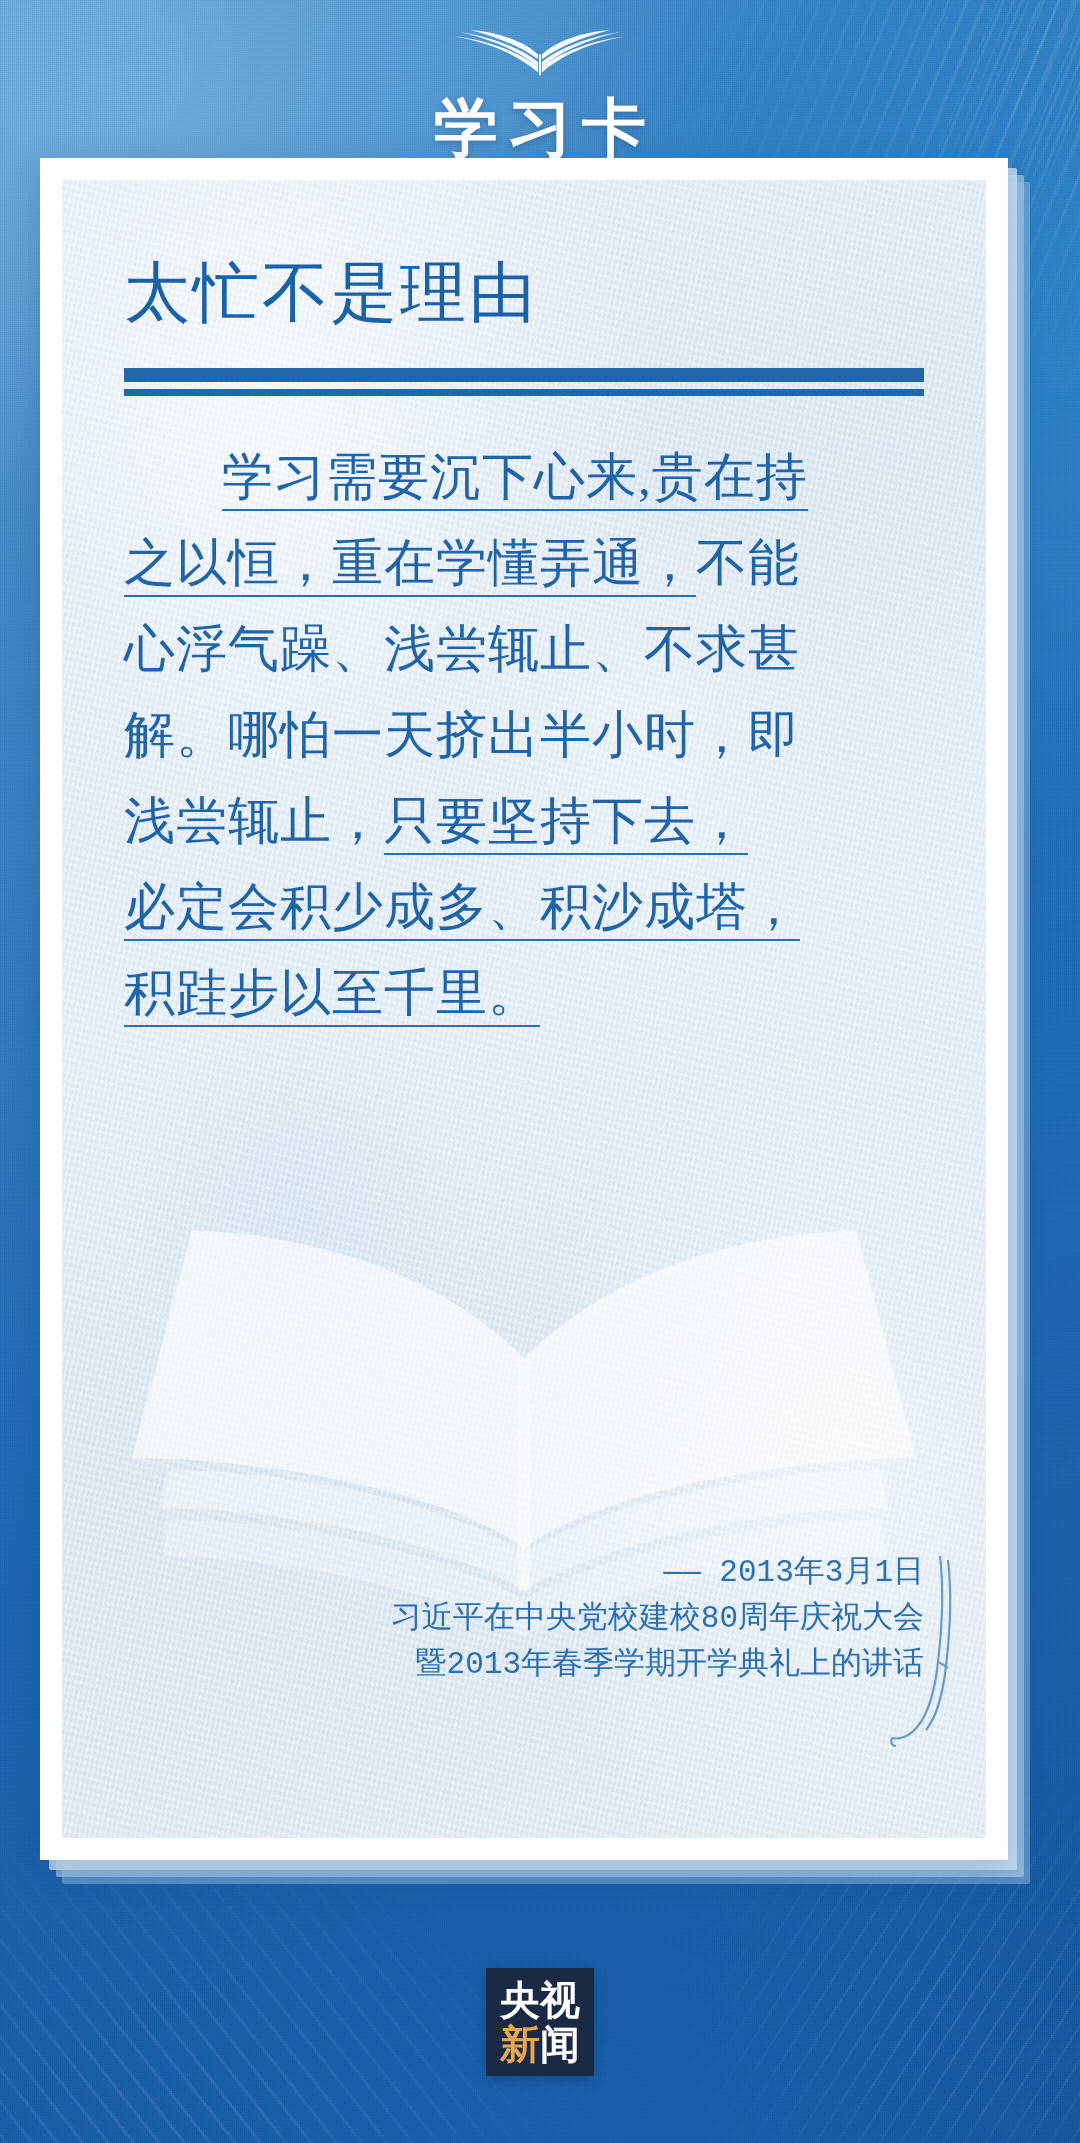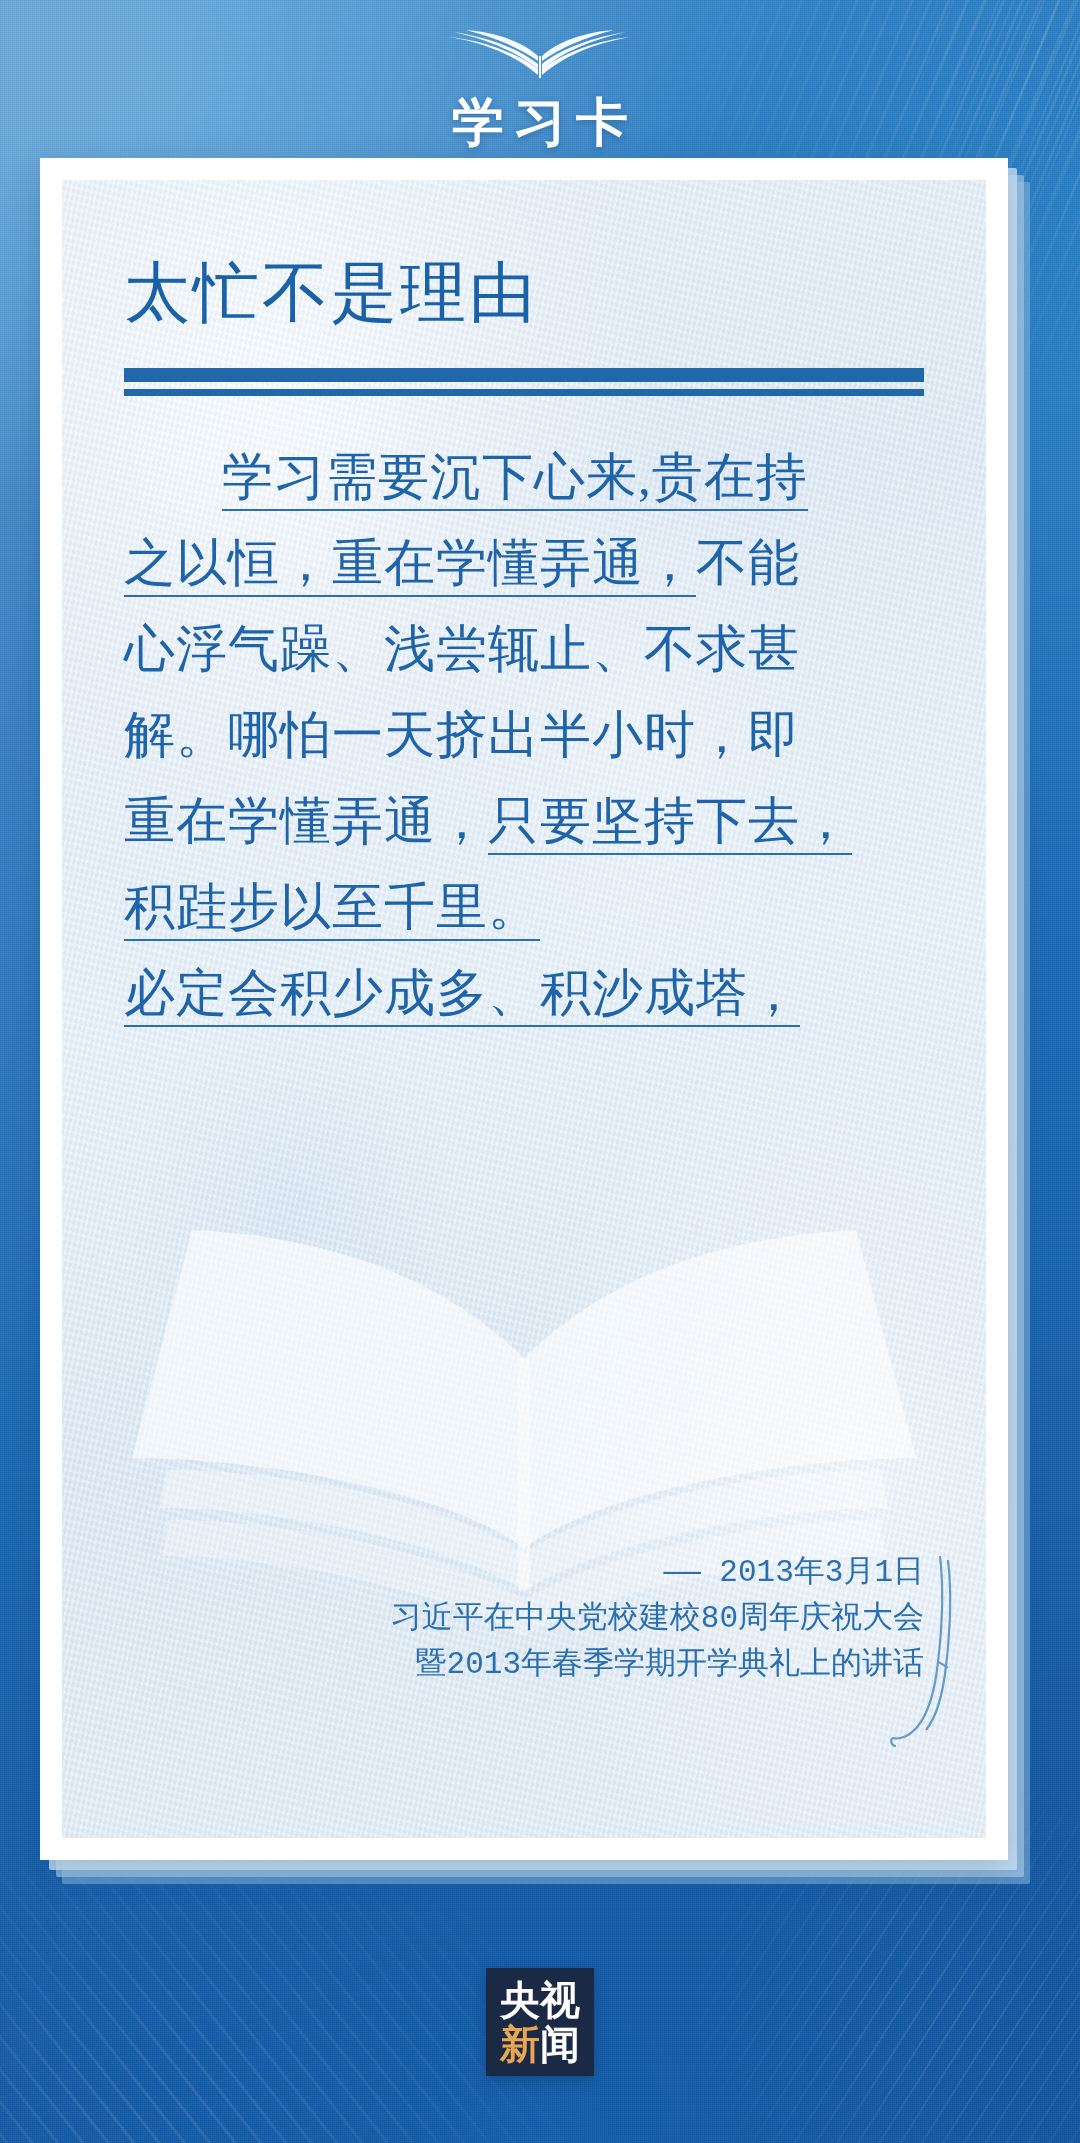--- a/index.html
+++ b/index.html
@@ -64,21 +64,21 @@
   }
 
   
   .header { position:absolute; top:0; left:0; width:1080px; height:172px;
             display:flex; flex-direction:column; align-items:center; justify-content:flex-start; }
   .book-logo { margin-top:28px; width:200px; height:54px; }
   .brand-title {
     margin-top:6px;
     font-family:Liberation Sans, sans-serif;
     font-weight:bold;
-    font-size:52px;
+    font-size:64px;
     letter-spacing:10px;
     color:#ffffff;
     text-indent:10px;
     text-shadow:0 2px 6px rgba(0,40,90,.28);
   }
 
   
   .card-stack { position:absolute; left:40px; top:158px; width:1000px; height:1740px; }
   .card-shadow { position:absolute; border-radius:2px; }
   .s1 { left:22px; top:24px; width:968px; height:1702px; background:#8ab8dd; opacity:.55; }
@@ -245,23 +245,23 @@
           <div class="bar-thick"></div>
           <div class="bar-gap"></div>
           <div class="bar-thin"></div>
         </div>
 
         <div class="body-block" id="body-block">
             <div class="body-line"><span class="indent"></span><span class="u">学习需要沉下心来,贵在持</span></div>
             <div class="body-line"><span class="u">之以恒，重在学懂弄通，</span><span>不能</span></div>
             <div class="body-line"><span>心浮气躁、浅尝辄止、不求甚</span></div>
             <div class="body-line"><span>解。哪怕一天挤出半小时，即</span></div>
-            <div class="body-line"><span>重在学懂弄通，</span><span class="u">只要坚持下去，</span></div>
+            <div class="body-line"><span>浅尝辄止，</span><span class="u">只要坚持下去，</span></div>
+            <div class="body-line"><span class="u">必定会积少成多、积沙成塔，</span></div>
             <div class="body-line"><span class="u">积跬步以至千里。</span></div>
-            <div class="body-line"><span class="u">必定会积少成多、积沙成塔，</span></div>
           </div>
 
       </div>
 
       <div class="attrib">
         <div class="attrib-line">—— 2013年3月1日</div>
         <div class="attrib-line">习近平在中央党校建校80周年庆祝大会</div>
         <div class="attrib-line">暨2013年春季学期开学典礼上的讲话</div>
       </div>
 

